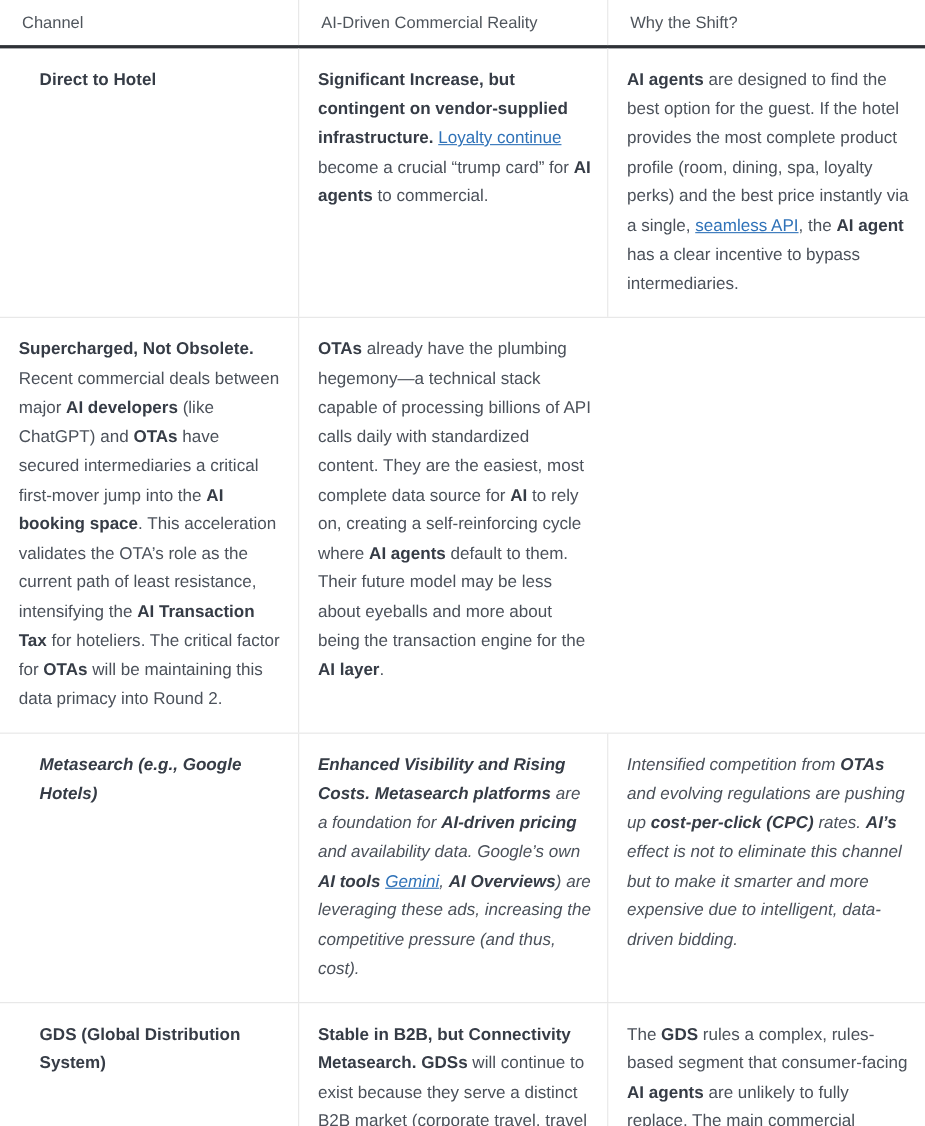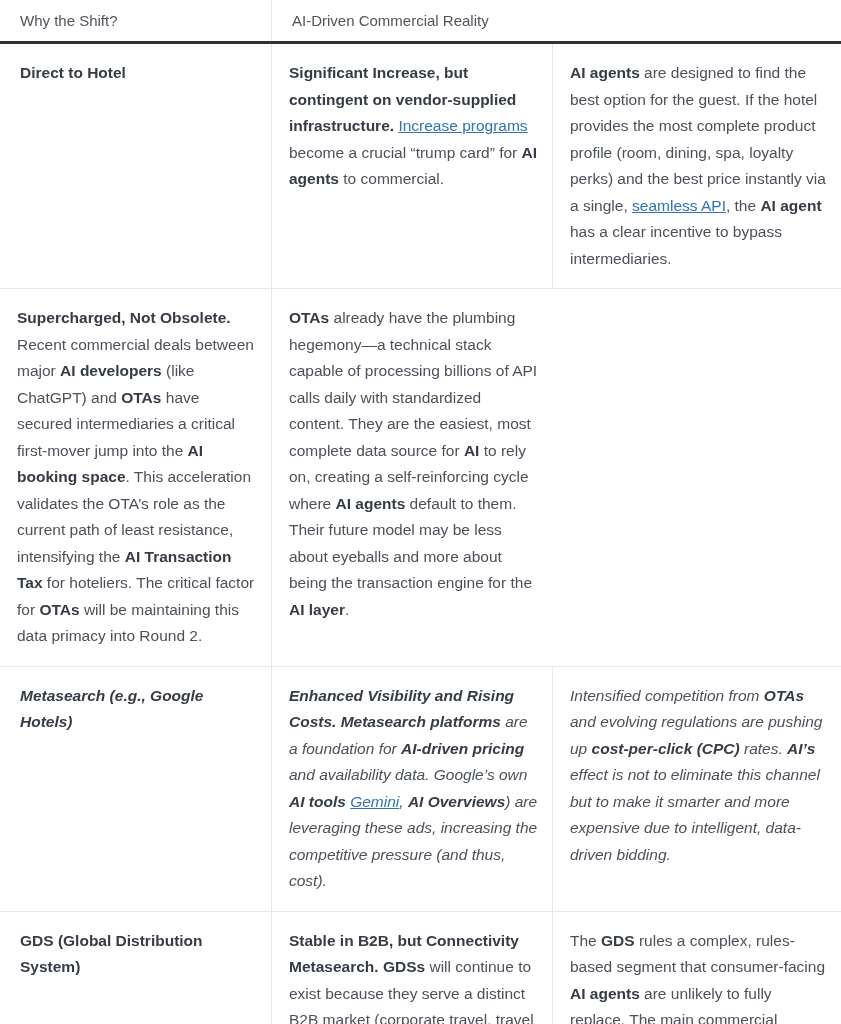--- a/index.html
+++ b/index.html
@@ -45,21 +45,21 @@
   }
   .body-row:last-child{border-bottom:none;}
   .cell{
     padding:16px 14px 16px 17px;
     font-size:15.5px;
     line-height:26.5px;
     border-right:1px solid var(--border-light);
   }
   .cell:last-child{border-right:none;}
   .channel-cell{
-    padding-left:20px;
+    padding-left:36px;
     font-weight:700;
     color:var(--text-bold);
   }
   .seg{color:var(--text);}
   .seg-bold{font-weight:700;color:var(--text-bold);}
   .cell-link{
     color:var(--link);
     text-decoration:underline;
     cursor:pointer;
   }
@@ -67,27 +67,28 @@
   .row-2{min-height:344px;}
   .row-3{min-height:221px;font-style:italic;}
   .row-4{min-height:191px;}
 </style>
 </head>
 <body>
 
 <div class="table">
 
   <div class="grid-row header-row">
+    <div class="header-cell">Channel</div>
+    <div class="header-cell">AI-Driven Commercial Reality</div>
     <div class="header-cell">Why the Shift?</div>
-    <div class="header-cell">AI-Driven Commercial Reality</div>
   </div>
 
   <div class="grid-row body-row row-1">
     <div class="cell channel-cell">Direct to Hotel</div>
-    <div class="cell"><span class="seg-bold">Significant Increase, but contingent on vendor-supplied infrastructure. </span><a class="cell-link" href="#">Increase programs</a><span class="seg"> become a crucial “trump card” for </span><span class="seg-bold">AI agents</span><span class="seg"> to commercial.</span></div>
+    <div class="cell"><span class="seg-bold">Significant Increase, but contingent on vendor-supplied infrastructure. </span><a class="cell-link" href="#">Loyalty continue</a><span class="seg"> become a crucial “trump card” for </span><span class="seg-bold">AI agents</span><span class="seg"> to commercial.</span></div>
     <div class="cell"><span class="seg-bold">AI agents</span><span class="seg"> are designed to find the best option for the guest. If the hotel provides the most complete product profile (room, dining, spa, loyalty perks) and the best price instantly via a single, </span><a class="cell-link" href="#">seamless API</a><span class="seg">, the </span><span class="seg-bold">AI agent</span><span class="seg"> has a clear incentive to bypass intermediaries.</span></div>
   </div>
 
   <div class="grid-row body-row row-2">
     <div class="cell"><span class="seg-bold">Supercharged, Not Obsolete.</span><span class="seg"> Recent commercial deals between major </span><span class="seg-bold">AI developers</span><span class="seg"> (like ChatGPT) and </span><span class="seg-bold">OTAs</span><span class="seg"> have secured intermediaries a critical first-mover jump into the </span><span class="seg-bold">AI booking space</span><span class="seg">. This acceleration validates the OTA’s role as the current path of least resistance, intensifying the </span><span class="seg-bold">AI Transaction Tax</span><span class="seg"> for hoteliers. The critical factor for </span><span class="seg-bold">OTAs</span><span class="seg"> will be maintaining this data primacy into Round 2.</span></div>
     <div class="cell"><span class="seg-bold">OTAs</span><span class="seg"> already have the plumbing hegemony—a technical stack capable of processing billions of API calls daily with standardized content. They are the easiest, most complete data source for </span><span class="seg-bold">AI</span><span class="seg"> to rely on, creating a self-reinforcing cycle where </span><span class="seg-bold">AI agents</span><span class="seg"> default to them. Their future model may be less about eyeballs and more about being the transaction engine for the </span><span class="seg-bold">AI layer</span><span class="seg">.</span></div>
   </div>
 
   <div class="grid-row body-row row-3">
     <div class="cell channel-cell">Metasearch (e.g., Google Hotels)</div>

